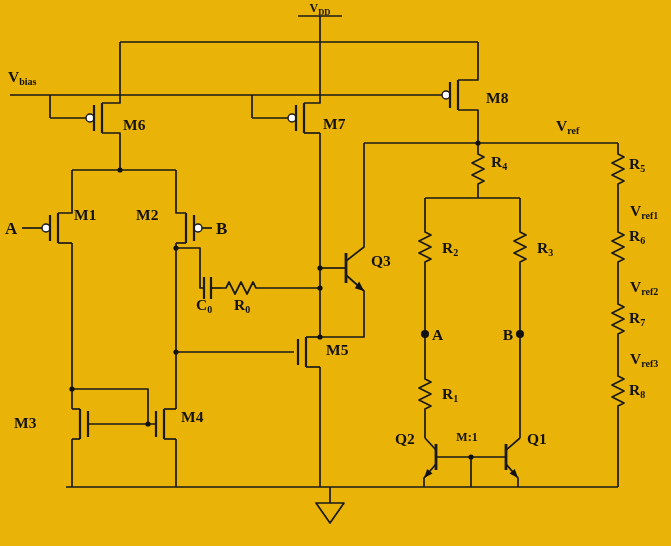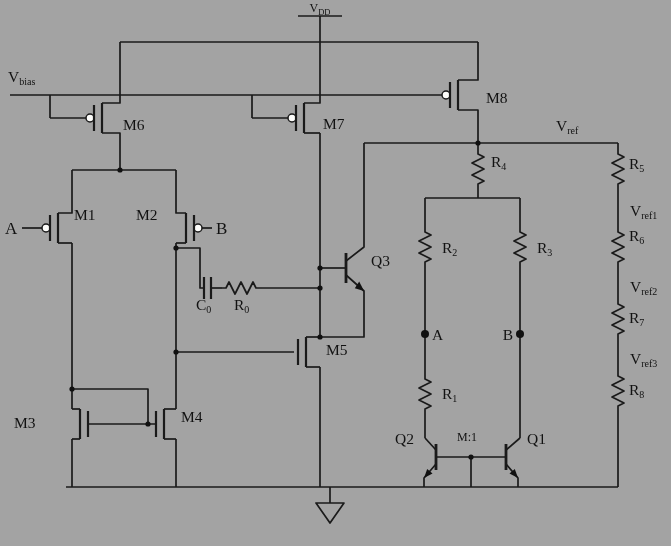--- a/index.html
+++ b/index.html
@@ -1,17 +1,17 @@
 <!DOCTYPE html>
 <html><head>
 <meta charset="utf-8">
 <title>Schematic</title>
 <style>
   html,body{margin:0;padding:0;background:#ffffff;}
-  .canvas{width:671px;height:546px;background:#a3a3a3;}
+  .canvas{width:671px;height:546px;background:#eab308;font-weight:bold;}
   svg{display:block;}
   .w{stroke:#1a1a1a;stroke-width:1.7;fill:none;stroke-linecap:butt;stroke-linejoin:round;}
   .bar{stroke:#1a1a1a;stroke-width:2.2;fill:none;}
   .bbar{stroke:#1a1a1a;stroke-width:2.8;fill:none;}
   .bubble{fill:#fdfdfb;stroke:#1a1a1a;stroke-width:1.5;}
   .dot{fill:#111;stroke:none;}
   .arrow{fill:#111;stroke:none;}
   text{font-family:"Liberation Serif","DejaVu Serif",serif;fill:#121212;font-size:15.5px;}
   .sub{font-size:10px;}
   .sm{font-size:12px;}

